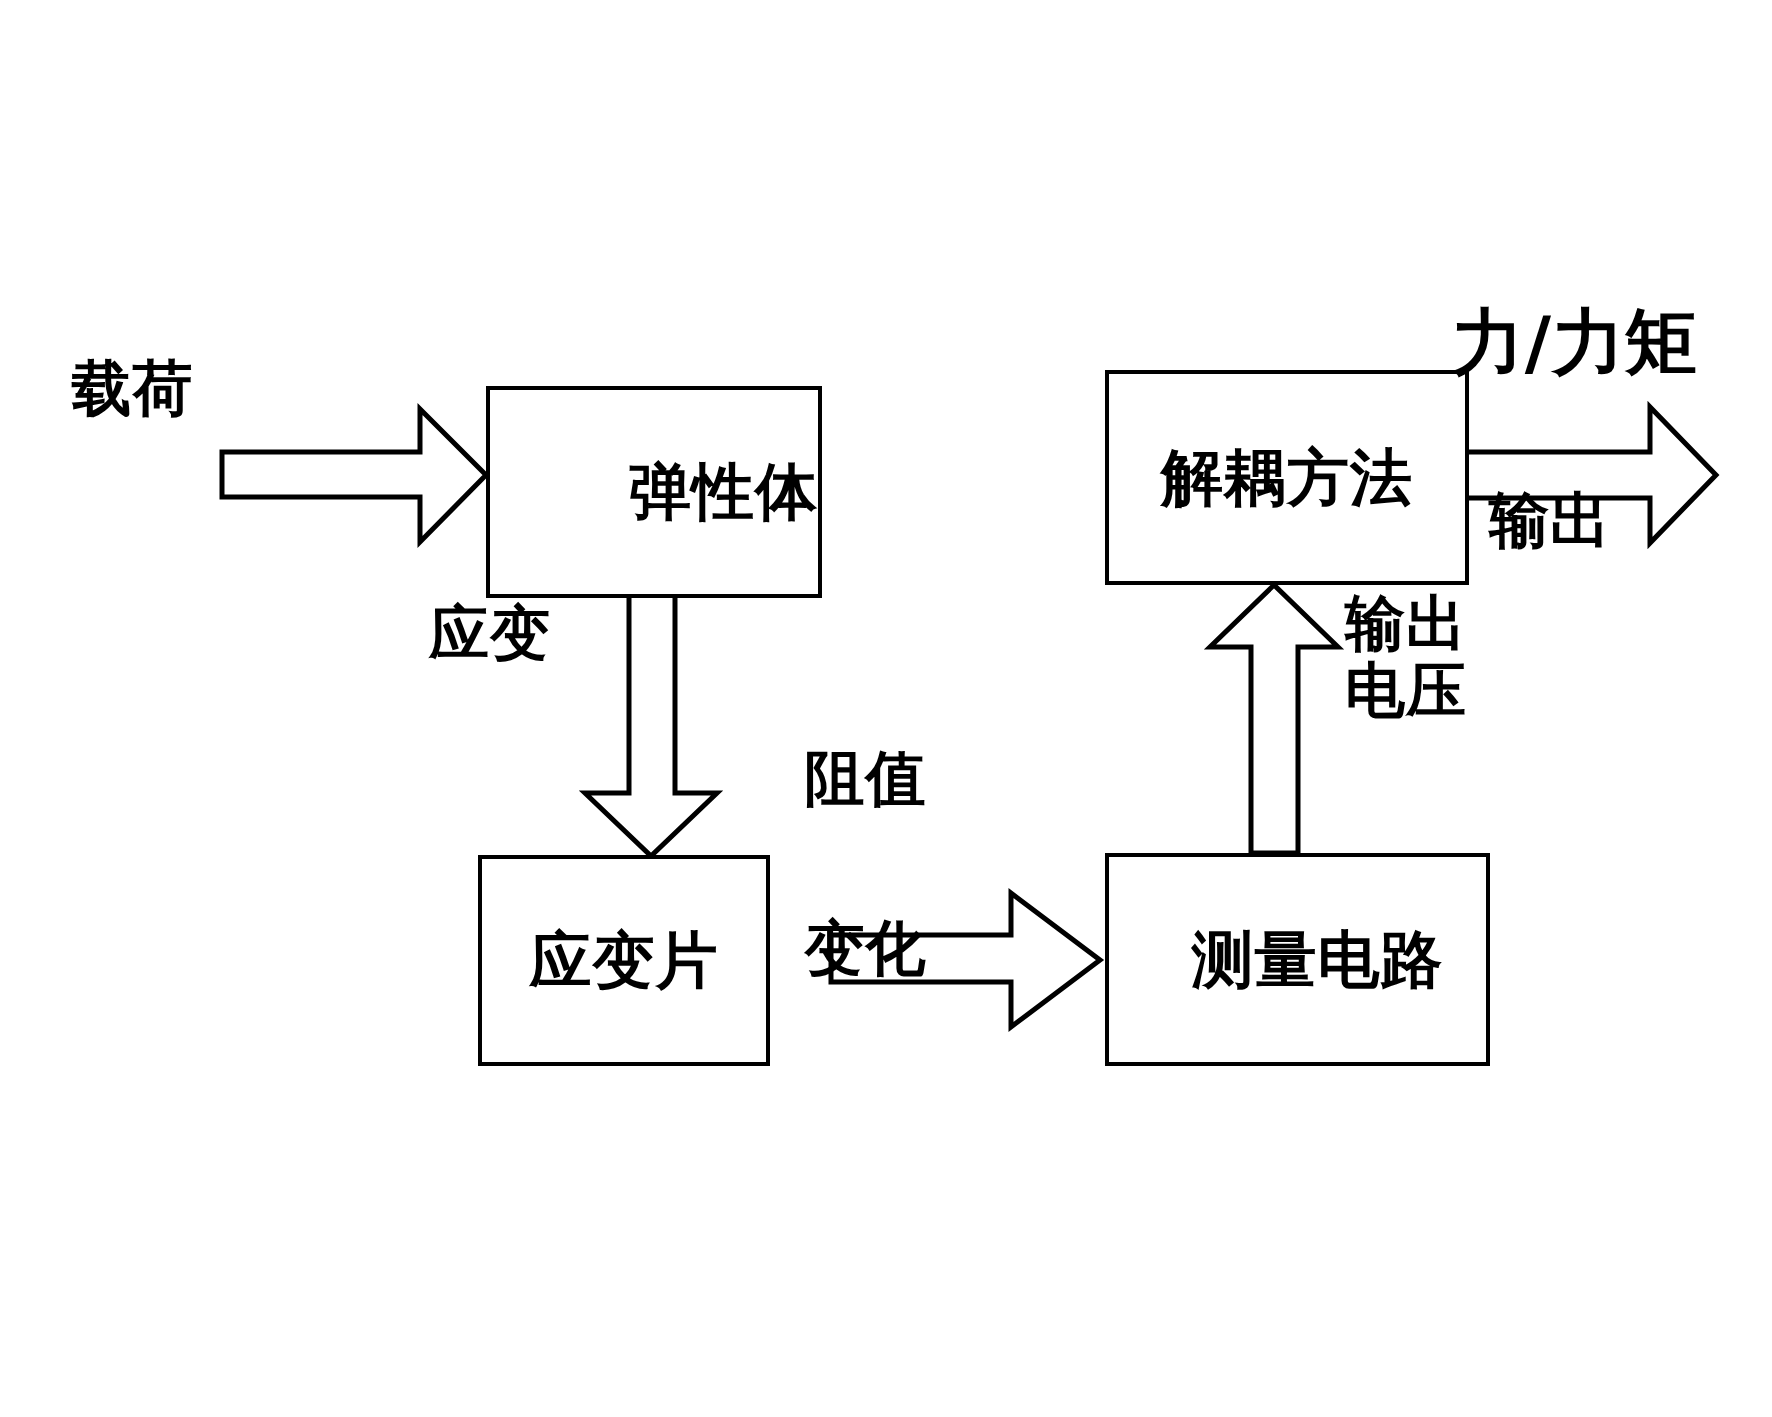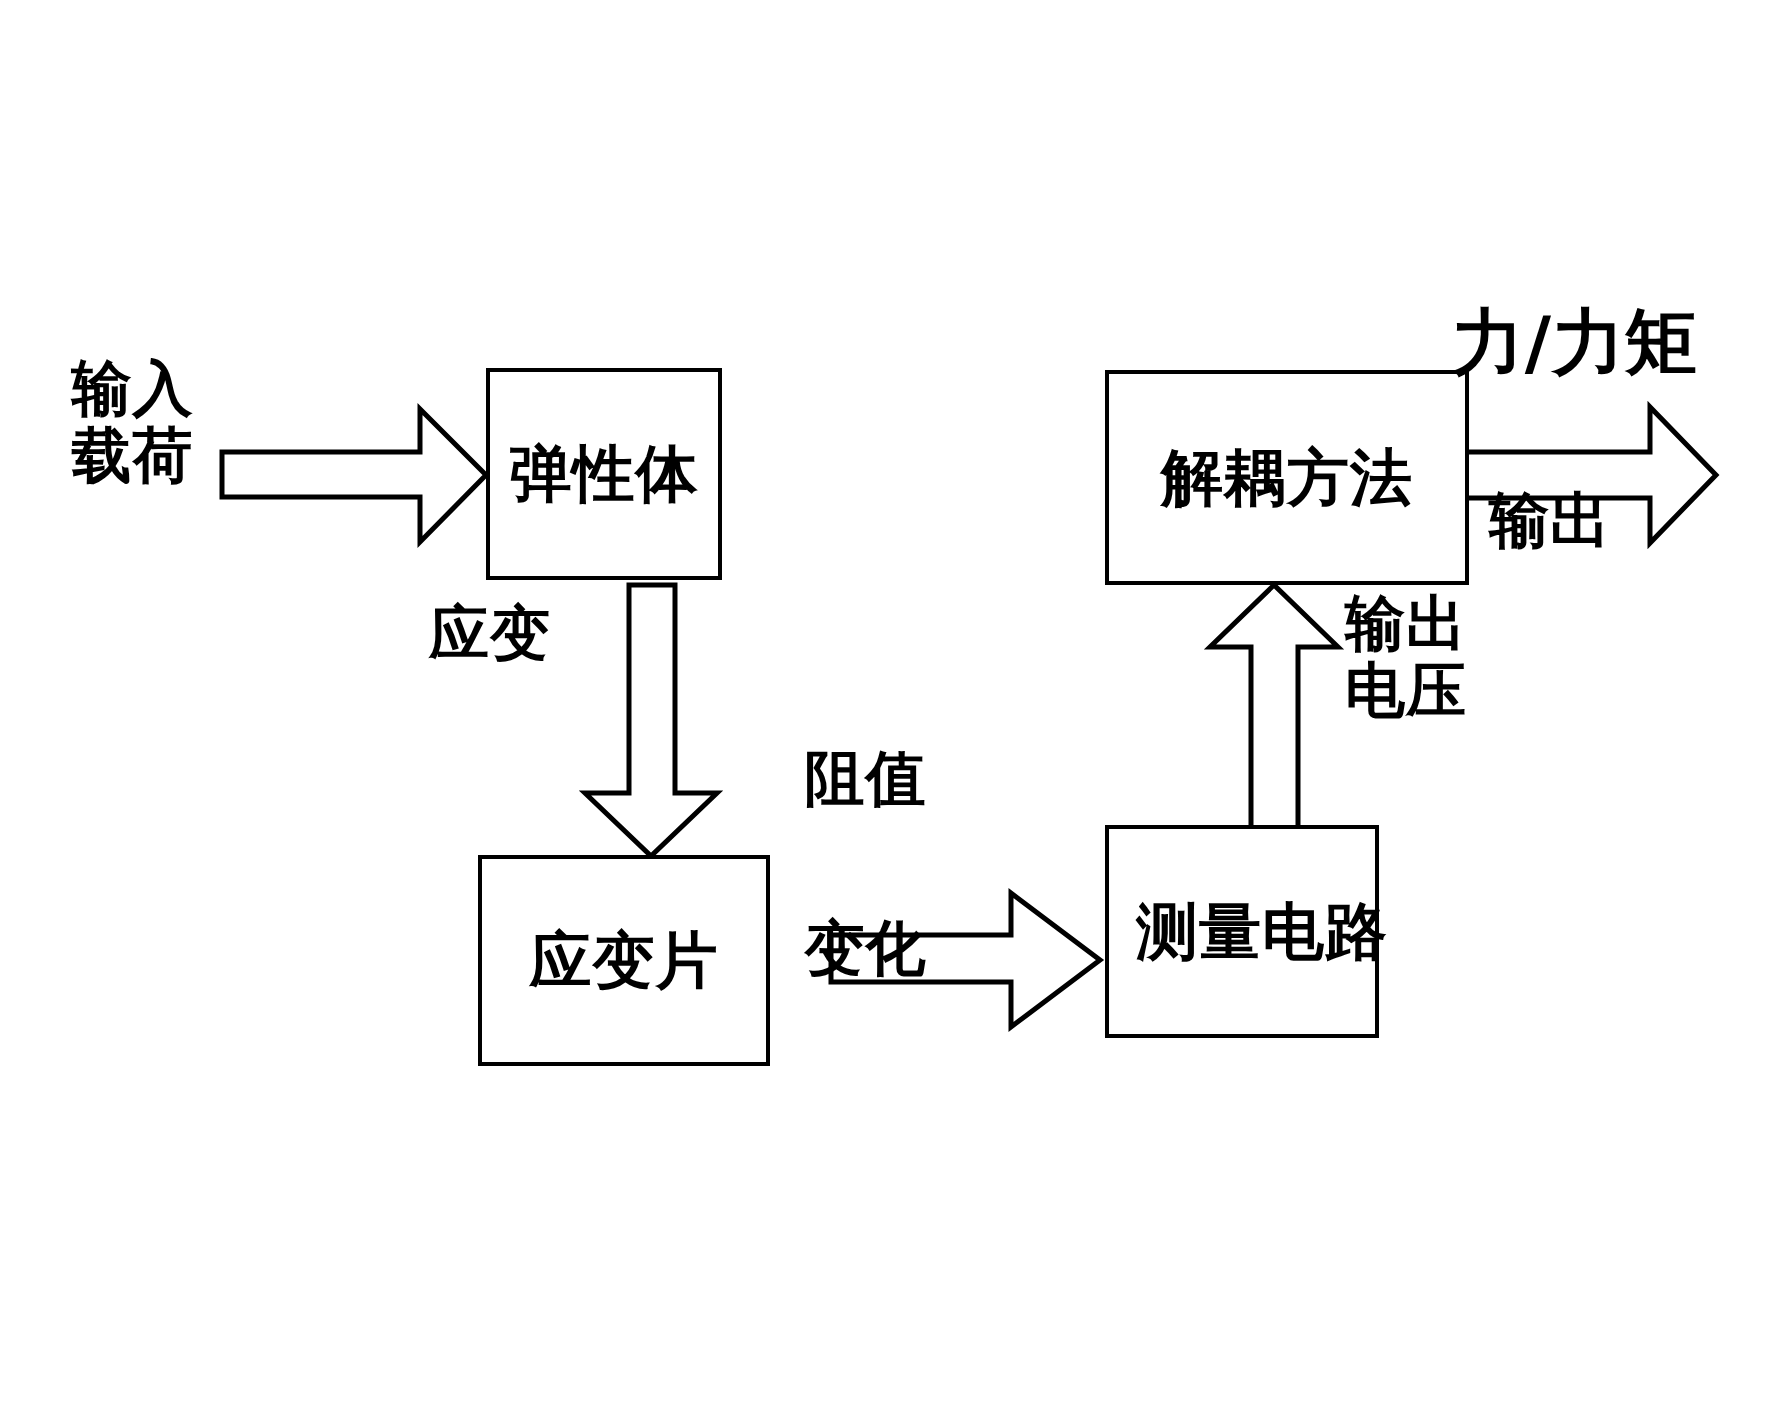--- a/index.html
+++ b/index.html
@@ -66,38 +66,37 @@
 
     <polygon points="629,585 675,585 675,793 717,793 651,856 585,793 629,793" fill="#ffffff" stroke="#000000" stroke-width="5" stroke-linejoin="miter"></polygon>
 
     <polygon points="831,935 1011,935 1011,893 1100,960 1011,1027 1011,982 831,982" fill="#ffffff" stroke="#000000" stroke-width="5" stroke-linejoin="miter"></polygon>
 
     <polygon points="1251,853 1251,647 1210,647 1274,585 1338,647 1298,647 1298,853" fill="#ffffff" stroke="#000000" stroke-width="5" stroke-linejoin="miter"></polygon>
 
     <polygon points="1450,452 1650,452 1650,407 1716,475 1650,543 1650,498 1450,498" fill="#ffffff" stroke="#000000" stroke-width="5" stroke-linejoin="miter"></polygon>
   </svg>
 
-  <div class="node-box" style="left:486px; top:368px; width:236px; height:212px;">
+  <div class="node-box" style="left:486px; top:386px; width:336px; height:212px;justify-content:flex-end;">
     <span class="node-label">弹性体</span>
   </div>
 
   <div class="node-box" style="left:478px; top:855px; width:292px; height:211px;">
     <span class="node-label">应变片</span>
   </div>
 
-  <div class="node-box" style="left:1105px; top:825px; width:274px; height:213px;padding-left:40px;">
+  <div class="node-box" style="left:1105px; top:853px; width:385px; height:213px;padding-left:40px;">
     <span class="node-label">测量电路</span>
   </div>
 
   <div class="node-box" style="left:1105px; top:370px; width:364px; height:215px;">
     <span class="node-label">解耦方法</span>
   </div>
 
   <div class="edge-label" style="left:50px; top:355px; width:165px;">
-    <div>输入</div>
     <div>载荷</div>
   </div>
 
   <div class="edge-label" style="left:778px; top:745px; width:175px;">
     <div>阻值</div>
   </div>
 
   <div class="edge-label" style="left:405px; top:600px; width:170px;">
     <div>应变</div>
   </div>

